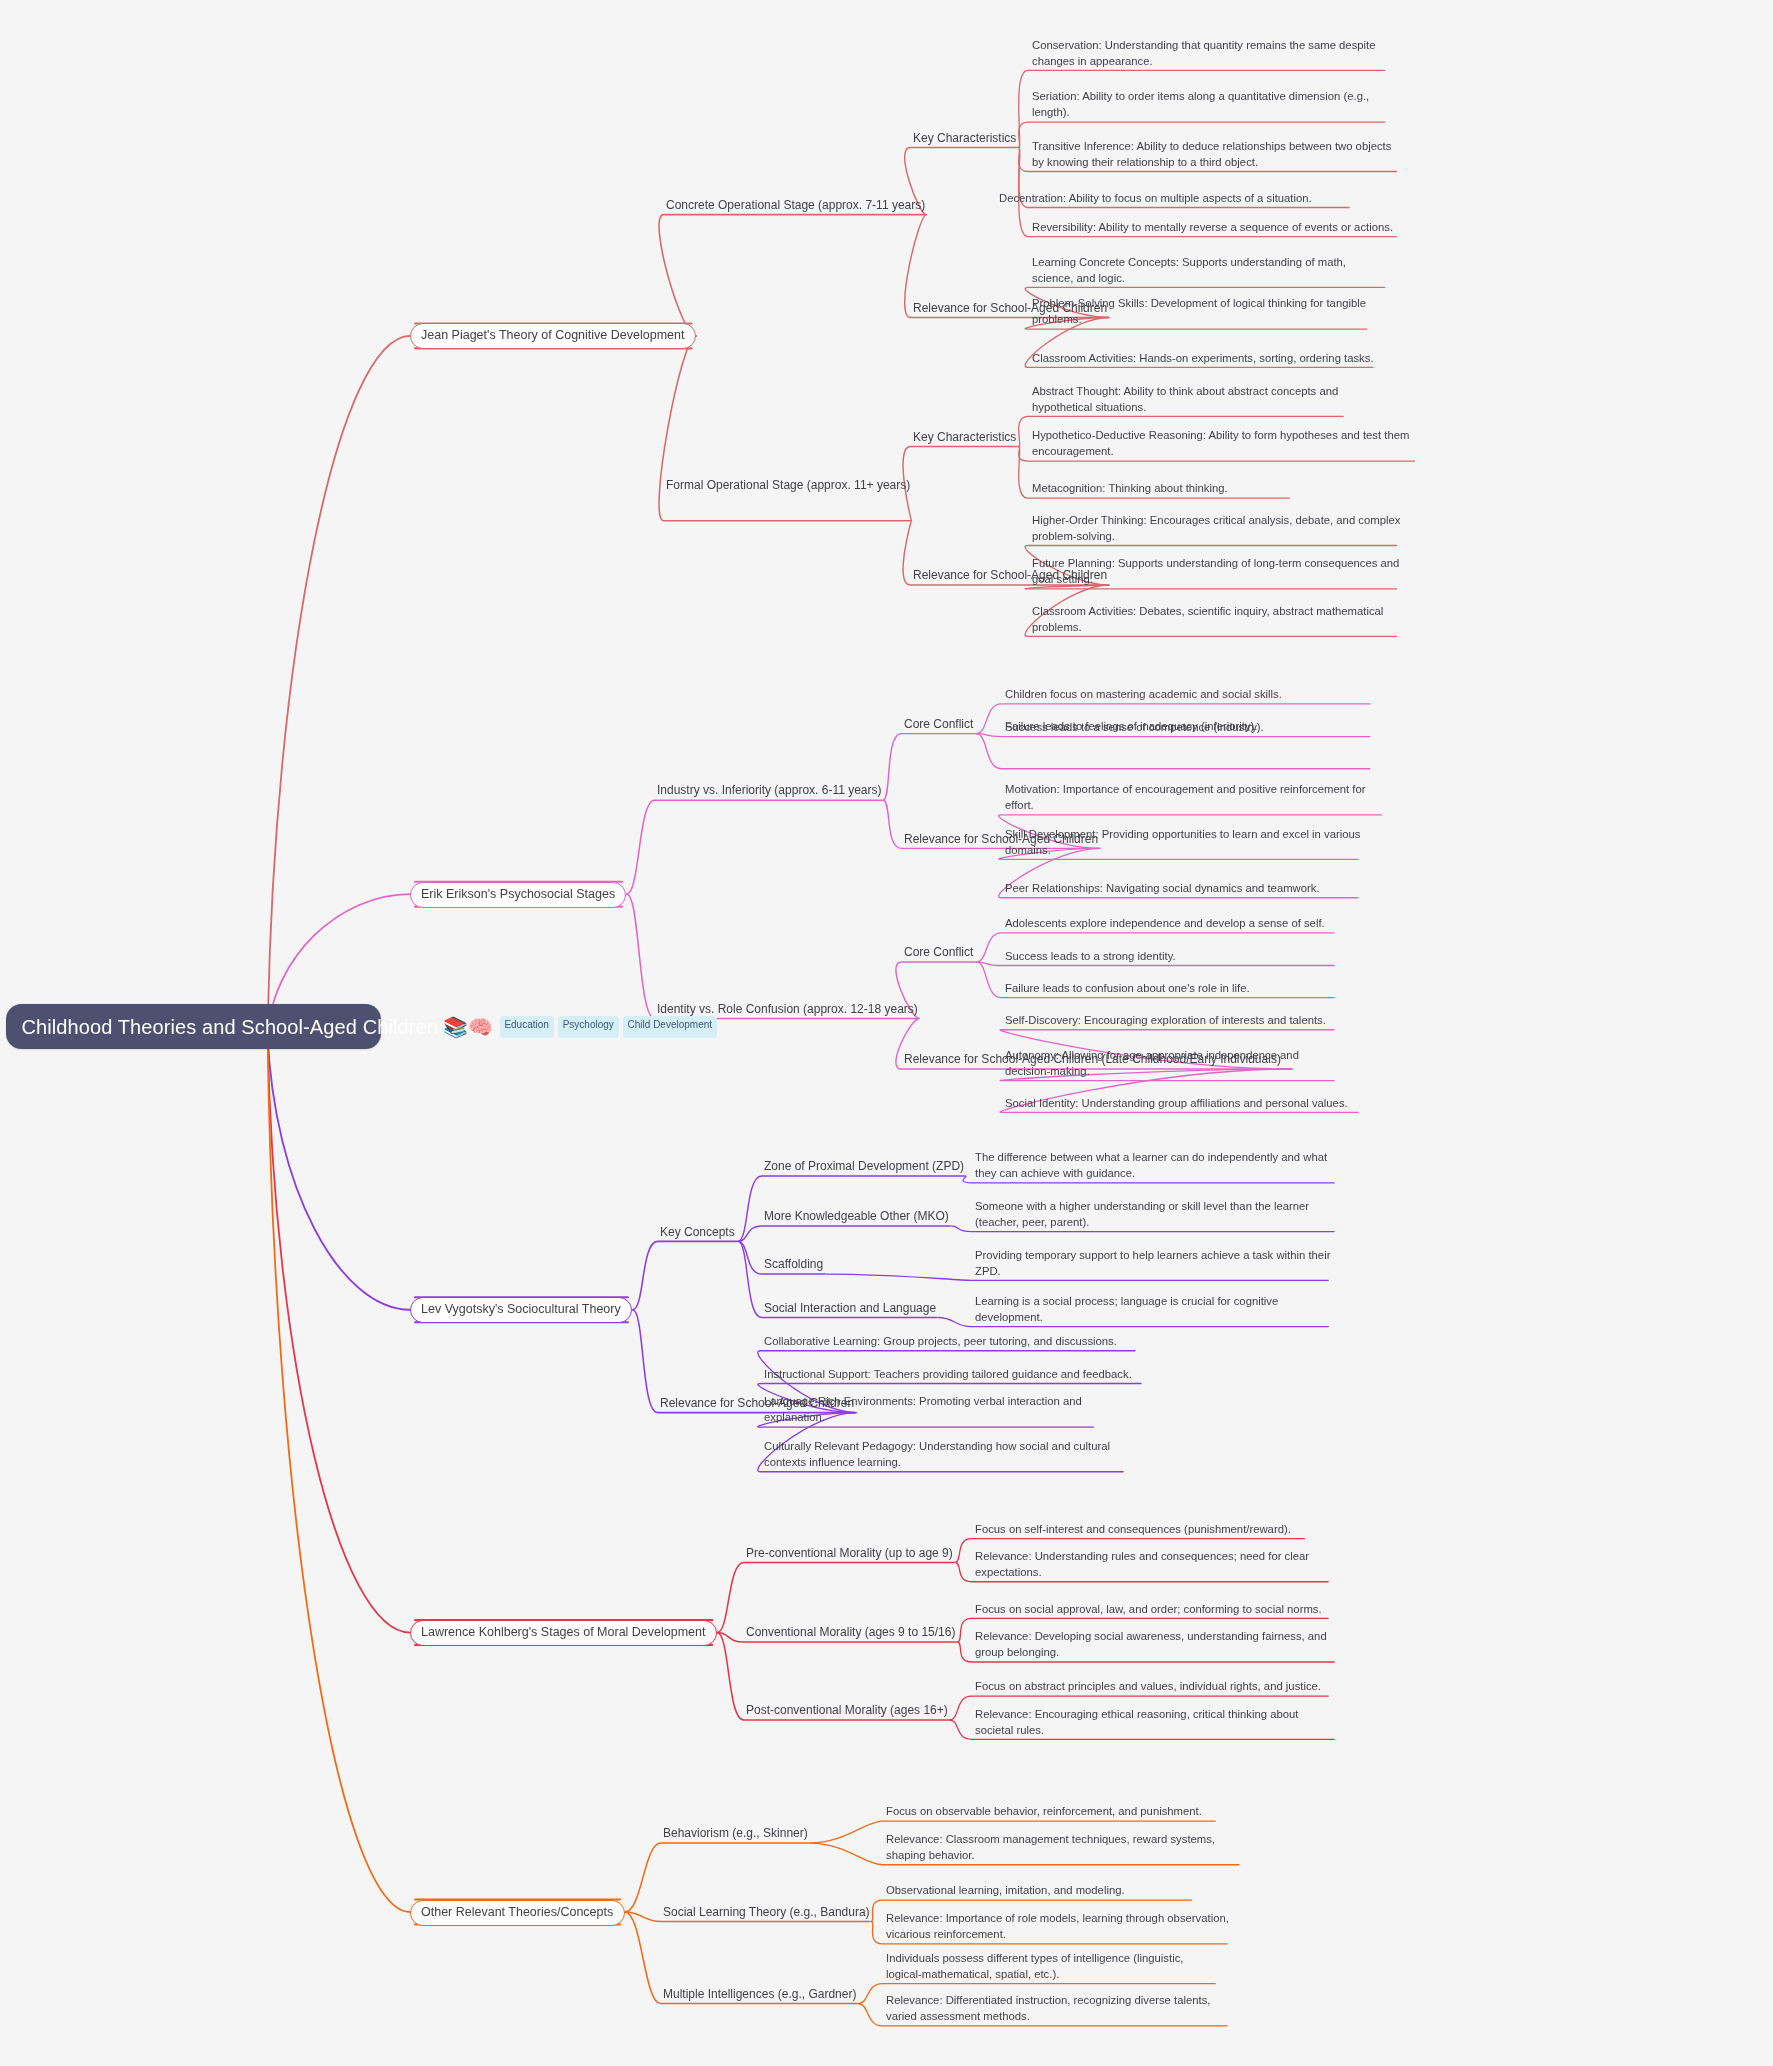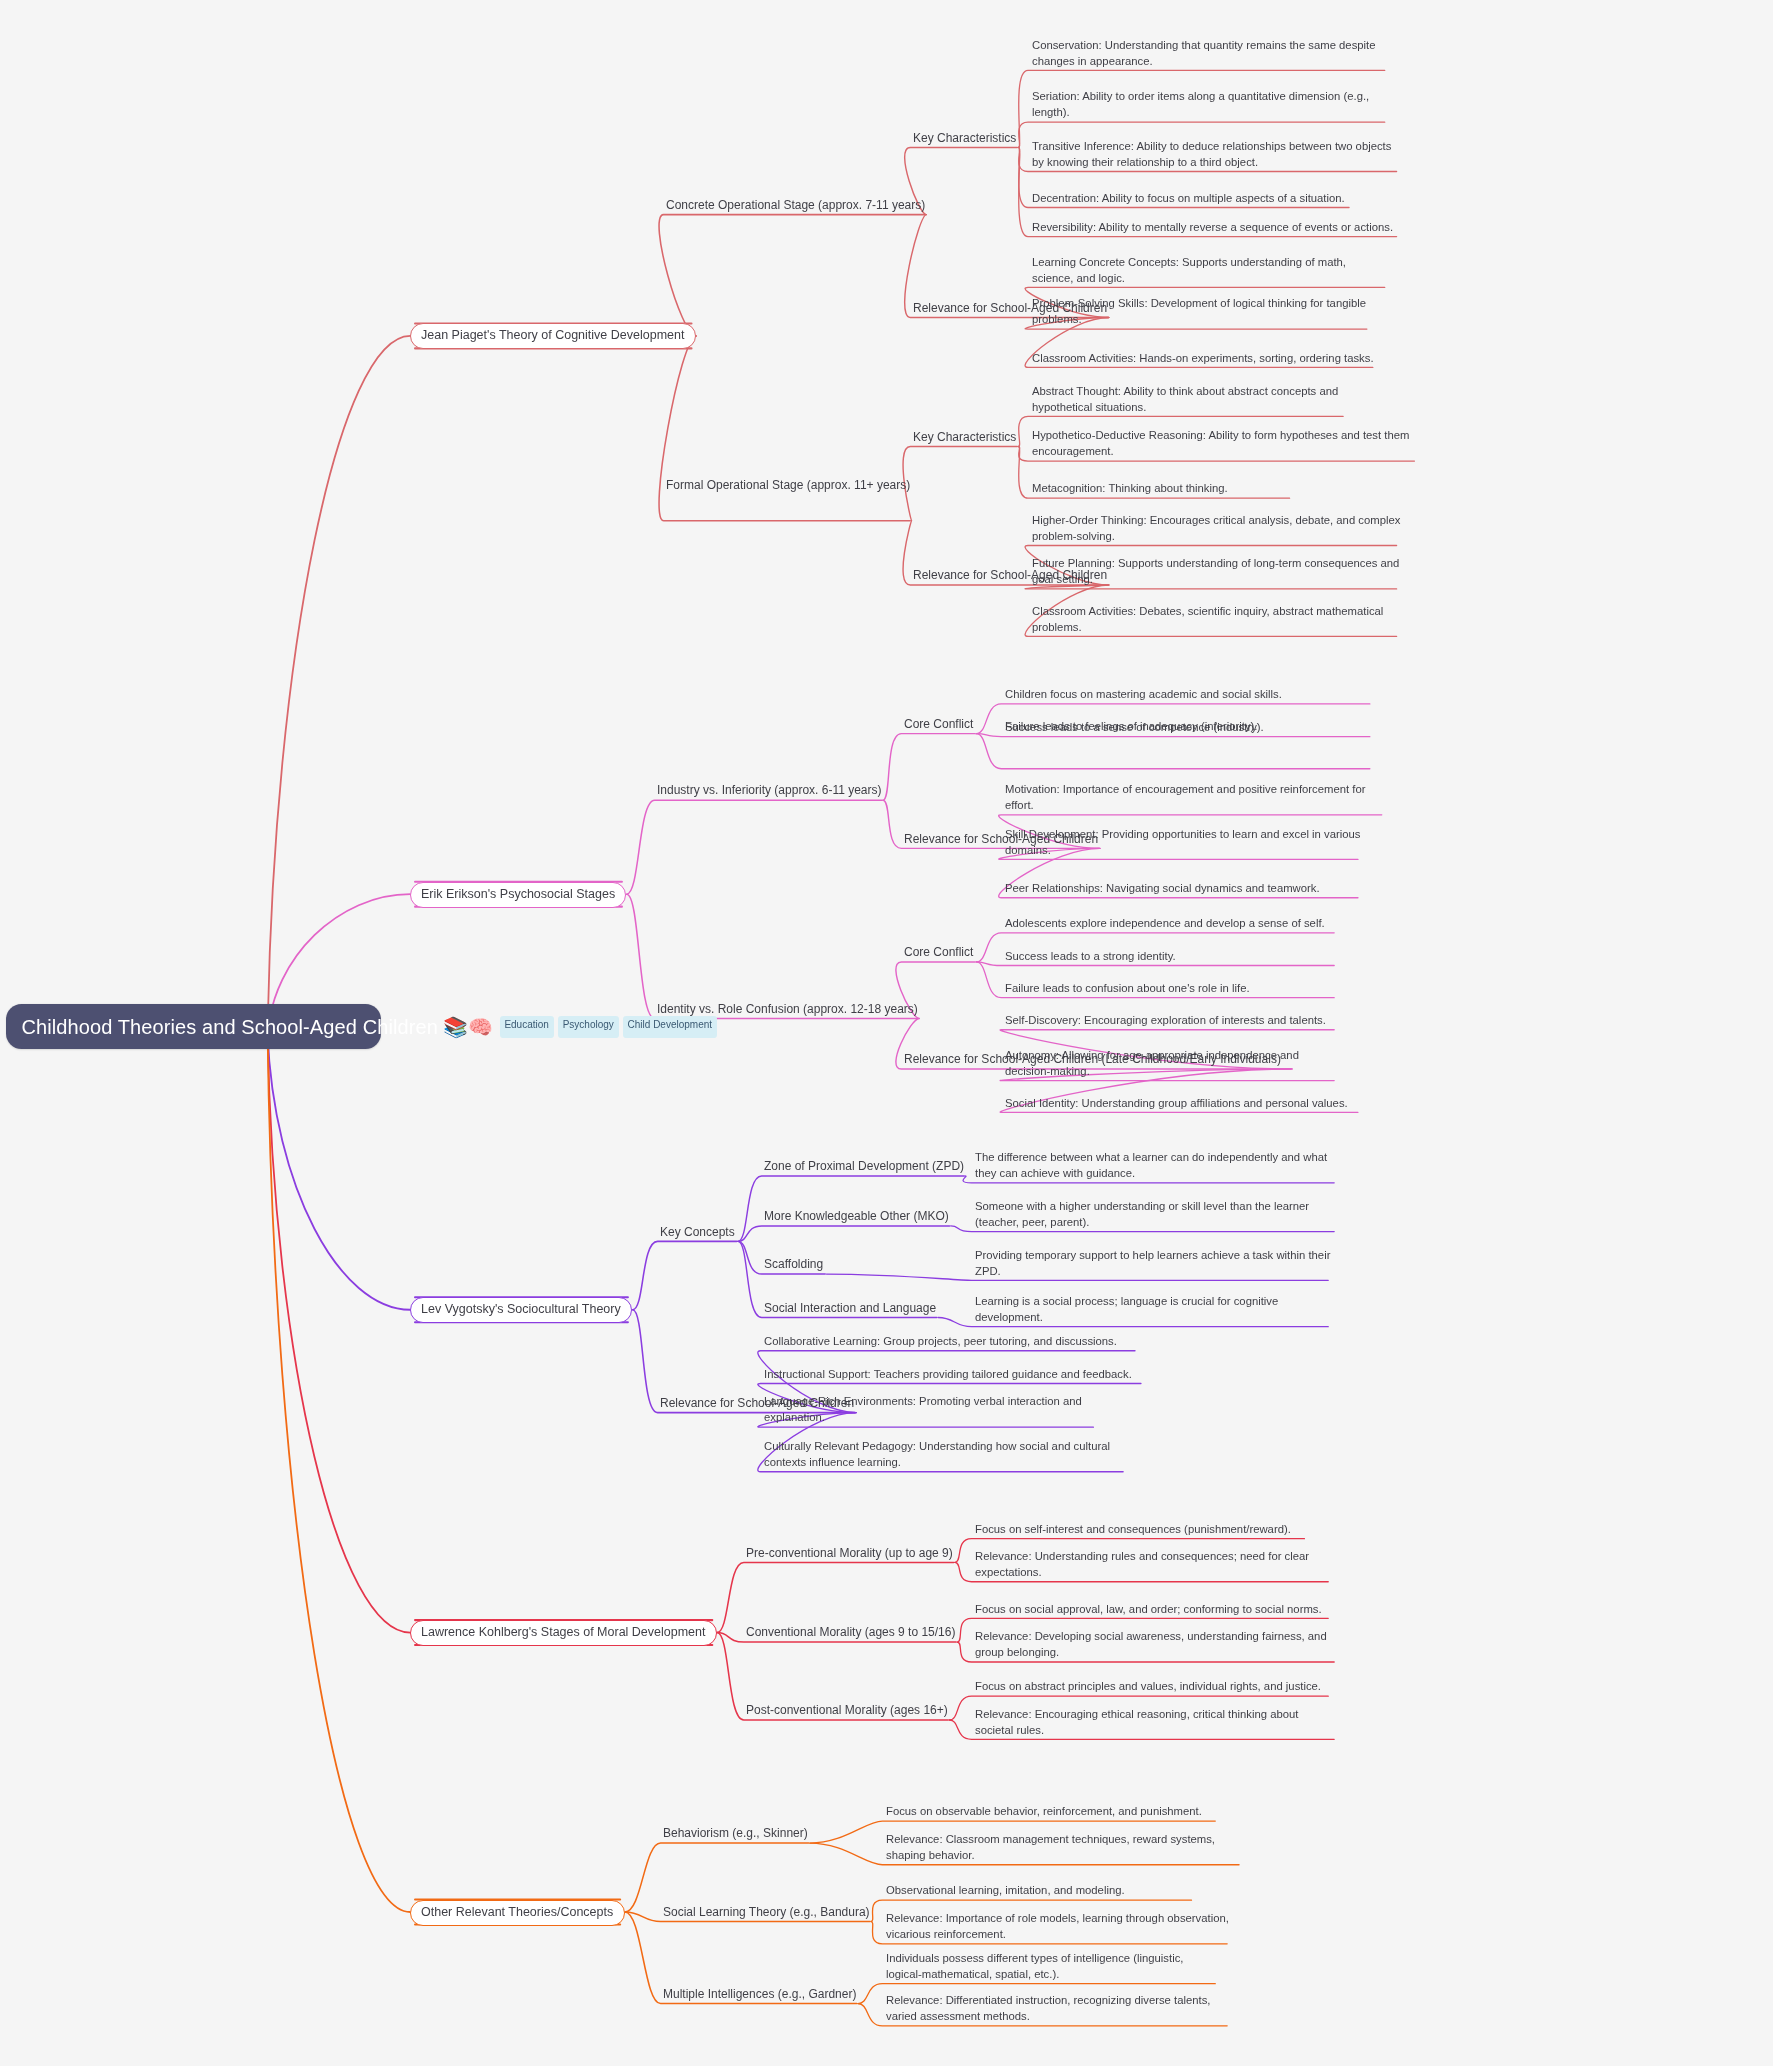--- a/index.html
+++ b/index.html
@@ -173,21 +173,21 @@
       <span class="tag">Child Development</span>
     </div>
   </div>
 
 <div class="branch-node" style="left: 410px; top: 323px; border-color: rgb(217, 103, 107); width: 286px;">Jean Piaget's Theory of Cognitive Development</div>
     <div class="node-label" style="left: 666px; top: 197px;">Concrete Operational Stage (approx. 7-11 years)</div>
     <div class="node-label" style="left: 913px; top: 130px;">Key Characteristics</div>
     <div class="leaf-node" style="left: 1032px; top: 37px; width: 357px;">Conservation: Understanding that quantity remains the same despite changes in appearance.</div>
     <div class="leaf-node" style="left: 1032px; top: 88px; width: 357px;">Seriation: Ability to order items along a quantitative dimension (e.g., length).</div>
     <div class="leaf-node" style="left: 1032px; top: 138px; width: 369px;">Transitive Inference: Ability to deduce relationships between two objects by knowing their relationship to a third object.</div>
-    <div class="leaf-node" style="left: 1032px; top: 190px; width: 321px;">Decentration: Ability to focus on multiple aspects of a situation.</div>
+    <div class="leaf-node" style="left: 999px; top: 190px; width: 321px;">Decentration: Ability to focus on multiple aspects of a situation.</div>
     <div class="leaf-node" style="left: 1032px; top: 219px; width: 369px;">Reversibility: Ability to mentally reverse a sequence of events or actions.</div>
     <div class="node-label" style="left: 913px; top: 300px;">Relevance for School-Aged Children</div>
     <div class="leaf-node" style="left: 1032px; top: 254px; width: 357px;">Learning Concrete Concepts: Supports understanding of math, science, and logic.</div>
     <div class="leaf-node" style="left: 1032px; top: 295px; width: 339px;">Problem-Solving Skills: Development of logical thinking for tangible problems.</div>
     <div class="leaf-node" style="left: 1032px; top: 350px; width: 345px;">Classroom Activities: Hands-on experiments, sorting, ordering tasks.</div>
     <div class="node-label" style="left: 666px; top: 477px;">Formal Operational Stage (approx. 11+ years)</div>
     <div class="node-label" style="left: 913px; top: 429px;">Key Characteristics</div>
     <div class="leaf-node" style="left: 1032px; top: 383px; width: 315px;">Abstract Thought: Ability to think about abstract concepts and hypothetical situations.</div>
     <div class="leaf-node" style="left: 1032px; top: 427px; width: 386px;">Hypothetico-Deductive Reasoning: Ability to form hypotheses and test them encouragement.</div>
     <div class="leaf-node" style="left: 1032px; top: 480px; width: 262px;">Metacognition: Thinking about thinking.</div>

